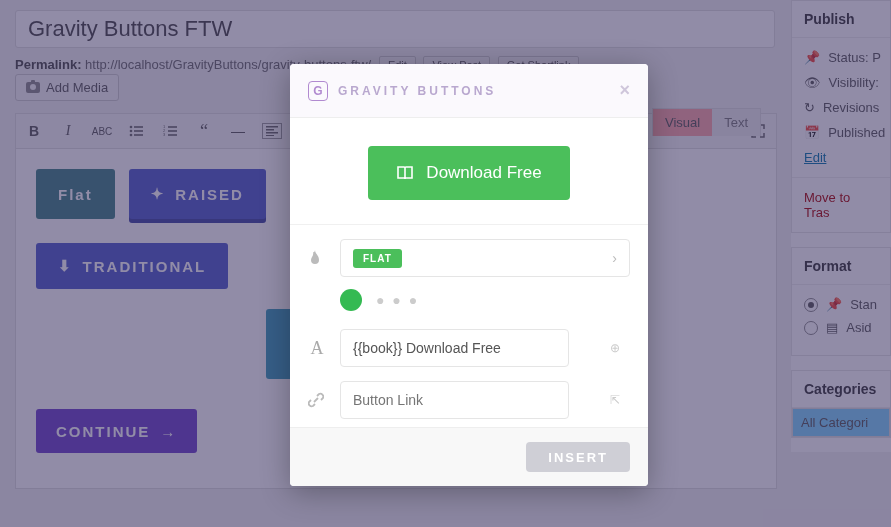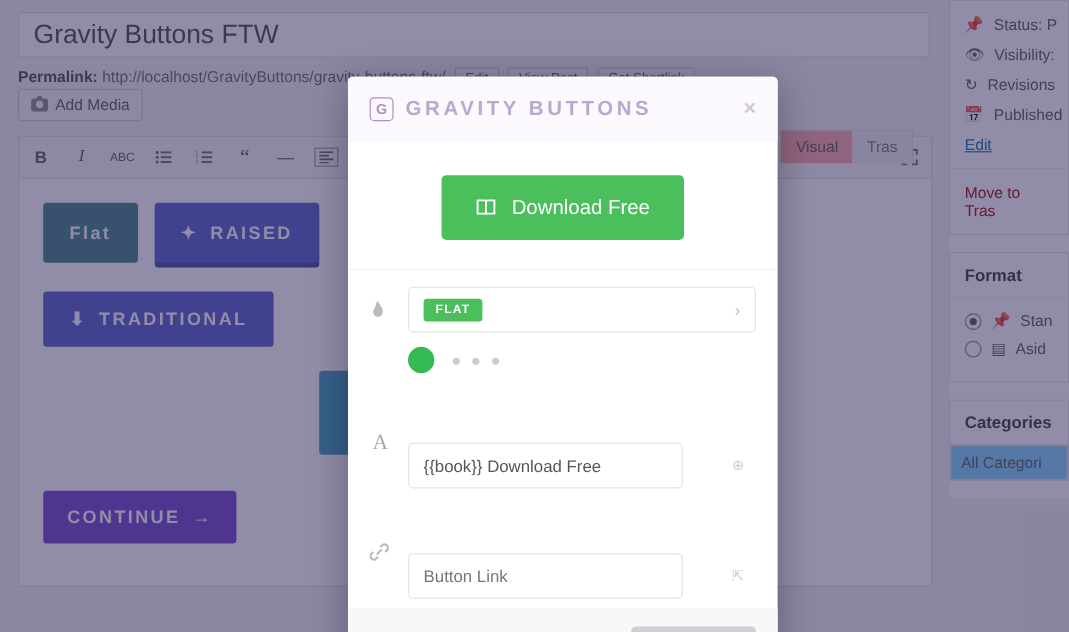--- a/index.html
+++ b/index.html
@@ -50,39 +50,39 @@
 .radio{width:14px;height:14px;border-radius:50%;border:1px solid #888;display:inline-block;position:relative;}
 .radio.checked:after{content:"";position:absolute;width:6px;height:6px;background:#555;border-radius:50%;left:3px;top:3px;}
 .pin{font-size:13px;}
 .categories-select{width:100%;border:1px solid #ddd;padding:6px 8px;font-size:13px;color:#555;background:#7dd3fc;}
 
 
 .modal{position:absolute;left:290px;top:64px;width:358px;background:#fff;border-radius:4px;box-shadow:0 6px 30px rgba(0,0,0,0.3);z-index:10;}
 .modal-header{display:flex;align-items:center;justify-content:space-between;padding:16px 18px;border-bottom:1px solid #eee;border-radius:4px 4px 0 0;background:#fbf9fd;}
 .brand{display:flex;align-items:center;gap:10px;}
 .brand-logo{width:20px;height:20px;border:1.5px solid #b18ad0;border-radius:4px;display:flex;align-items:center;justify-content:center;color:#b18ad0;font-weight:700;font-size:12px;}
-.brand-text{letter-spacing:3px;font-size:17px;color:#b9a8cf;font-weight:600;}
+.brand-text{letter-spacing:3px;font-size:12px;color:#b9a8cf;font-weight:600;}
 .modal-close{color:#cfc6db;font-size:18px;font-weight:700;}
 
 .modal-preview{padding:28px 0 24px;display:flex;justify-content:center;border-bottom:1px solid #f0f0f0;}
 .preview-btn{background:#4bbf5b;color:#fff;border:none;border-radius:4px;height:54px;padding:0 28px;font-size:17px;display:inline-flex;align-items:center;gap:12px;font-weight:500;}
 
 .modal-body{padding:14px 18px 0;}
 .form-row{display:flex;align-items:center;gap:14px;margin-bottom:14px;}
 .row-icon{width:18px;color:#bbb;font-size:15px;text-align:center;flex-shrink:0;}
 .style-select{flex:1;border:1px solid #e5e5e5;border-radius:4px;height:38px;display:flex;align-items:center;justify-content:space-between;padding:0 12px;}
 .style-badge{background:#4bbf5b;color:#fff;font-size:10px;font-weight:700;letter-spacing:1px;padding:4px 10px;border-radius:3px;}
 .chevron{color:#bbb;font-size:14px;}
 
 .color-row{display:flex;align-items:center;gap:14px;padding-left:32px;margin-bottom:18px;margin-top:-2px;}
 .color-circle{width:22px;height:22px;border-radius:50%;background:#34ba52;}
 .color-dots{color:#ccc;letter-spacing:2px;font-size:14px;}
 
 .text-input{flex:1;border:1px solid #e5e5e5;border-radius:4px;height:38px;padding:0 34px 0 12px;font-size:14px;color:#555;position:relative;}
-.input-wrap{flex:1;position:relative;margin-top:40px;}
+.input-wrap{flex:1;position:relative;}
 .input-wrap .suffix-ico{position:absolute;right:10px;top:50%;transform:translateY(-50%);color:#ccc;font-size:12px;}
 
 .modal-footer{background:#f8f8f8;border-top:1px solid #eee;padding:14px 18px;display:flex;justify-content:flex-end;border-radius:0 0 4px 4px;margin-top:6px;}
 .insert-btn{background:#cfcfd6;color:#fff;border:none;border-radius:4px;height:30px;padding:0 22px;font-size:13px;letter-spacing:2px;font-weight:700;}
 
 .serif{font-family:Georgia,serif;}
 
 svg{display:block;}
 </style>
 </head>
@@ -98,21 +98,21 @@
     <span class="perma-btn">Get Shortlink</span>
   </div>
 
   <button class="add-media-btn">
     <span class="camera-icon"></span>
     <span>Add Media</span>
   </button>
 
   <div class="visual-text-tabs">
     <div class="vt-tab active">Visual</div>
-    <div class="vt-tab inactive">Tras</div>
+    <div class="vt-tab inactive">Text</div>
   </div>
 
   <div class="editor-toolbar">
     <span class="tb-btn" style="font-weight:900;">B</span>
     <span class="tb-btn" style="font-style:italic;font-family:Georgia;">I</span>
     <span class="tb-btn" style="font-size:10px;">ABC</span>
     <span class="tb-btn">
       <svg width="14" height="12" viewBox="0 0 14 12">
           <circle cx="2" cy="2" r="1.3" fill="#666"></circle>
           <rect x="5" y="1.2" width="9" height="1.6" fill="#666"></rect>
@@ -165,20 +165,21 @@
     <div class="demo-teal-box"></div>
     <button class="demo-btn demo-continue">
       <span>CONTINUE</span>
       <span>→</span>
     </button>
   </div>
 </div>
 
 <div class="sidebar-area">
   <div class="sidebar-panel">
+    <h3>Publish</h3>
     <div class="body">
       <div class="side-row">
           <span class="pin">📌</span>
           <span>Status: P</span>
         </div>
       <div class="side-row">
           <span class="pin">👁</span>
           <span>Visibility:</span>
         </div>
       <div class="side-row">

